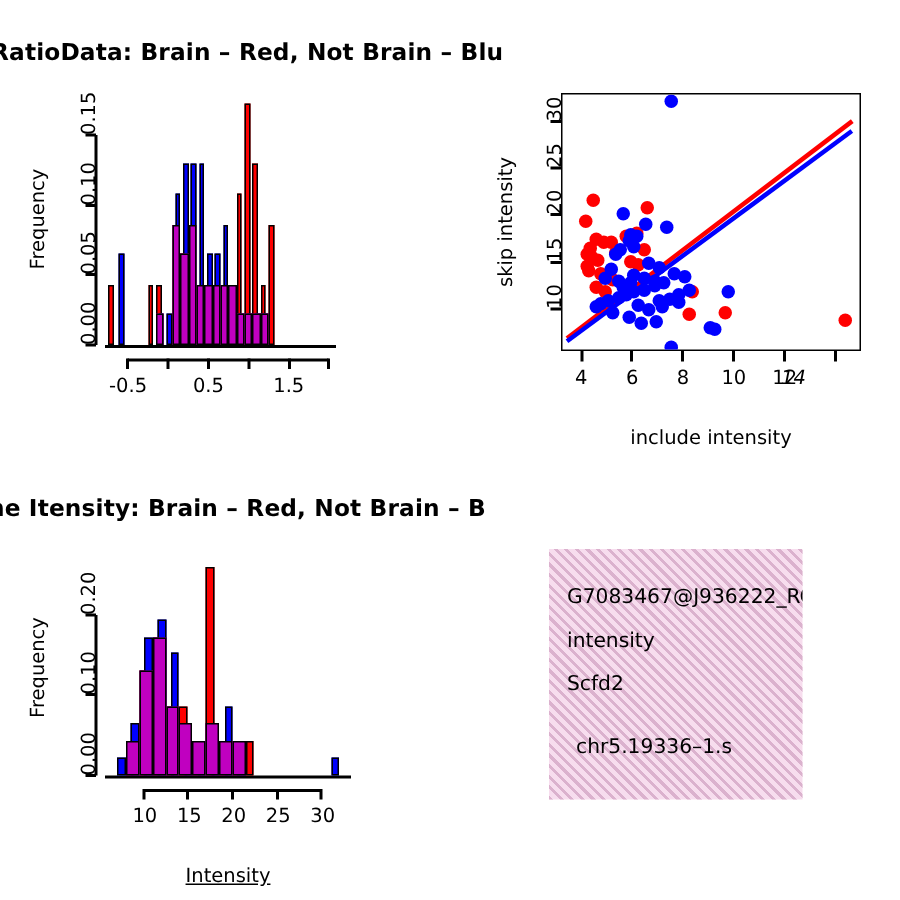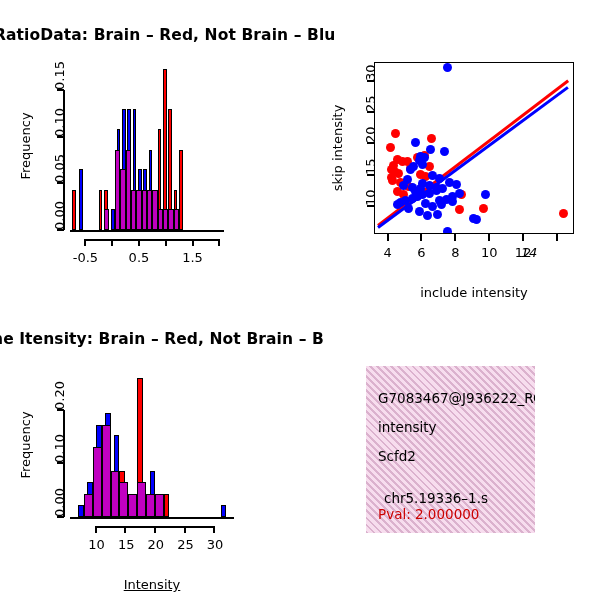--- a/index.html
+++ b/index.html
@@ -257,15 +257,14 @@
     <div class="bar ov hatch" style="left:154.96296296296296px;top:493.9074074074074px;width:8.888888888888886px;height:23.09259259259261px;z-index:4;"></div>
     <div class="bar red" style="left:163.85185185185185px;top:493.9074074074074px;width:5.444444444444457px;height:23.09259259259261px;z-index:3;"></div>
     <div class="bar blue" style="left:220.62962962962962px;top:505.18518518518516px;width:5.444444444444443px;height:11.814814814814838px;z-index:3;"></div>
     <div class="axlabel" style="left:152px;top:577px;transform:translateX(-50%);text-decoration:underline;">Intensity</div>
     <div class="axlabel vlab" style="left:18px;top:444.5px;transform:rotate(-90deg) translateX(-50%);">Frequency</div>
     <div class="infopanel" style="left:366px;top:366px;width:169px;height:167px;">
       <div class="infoline" style="left:12px;top:24px;">G7083467@J936222_RC</div>
       <div class="infoline" style="left:12px;top:53px;">intensity</div>
       <div class="infoline" style="left:12px;top:82px;">Scfd2</div>
       <div class="infoline" style="left:18px;top:111px;margin-top:13px;">chr5.19336–1.s</div>
-      <div class="infoline pval" style="left:12px;top:140px;">Pval: 2.000000</div>
     </div>
   </div>
 
 </body></html>

